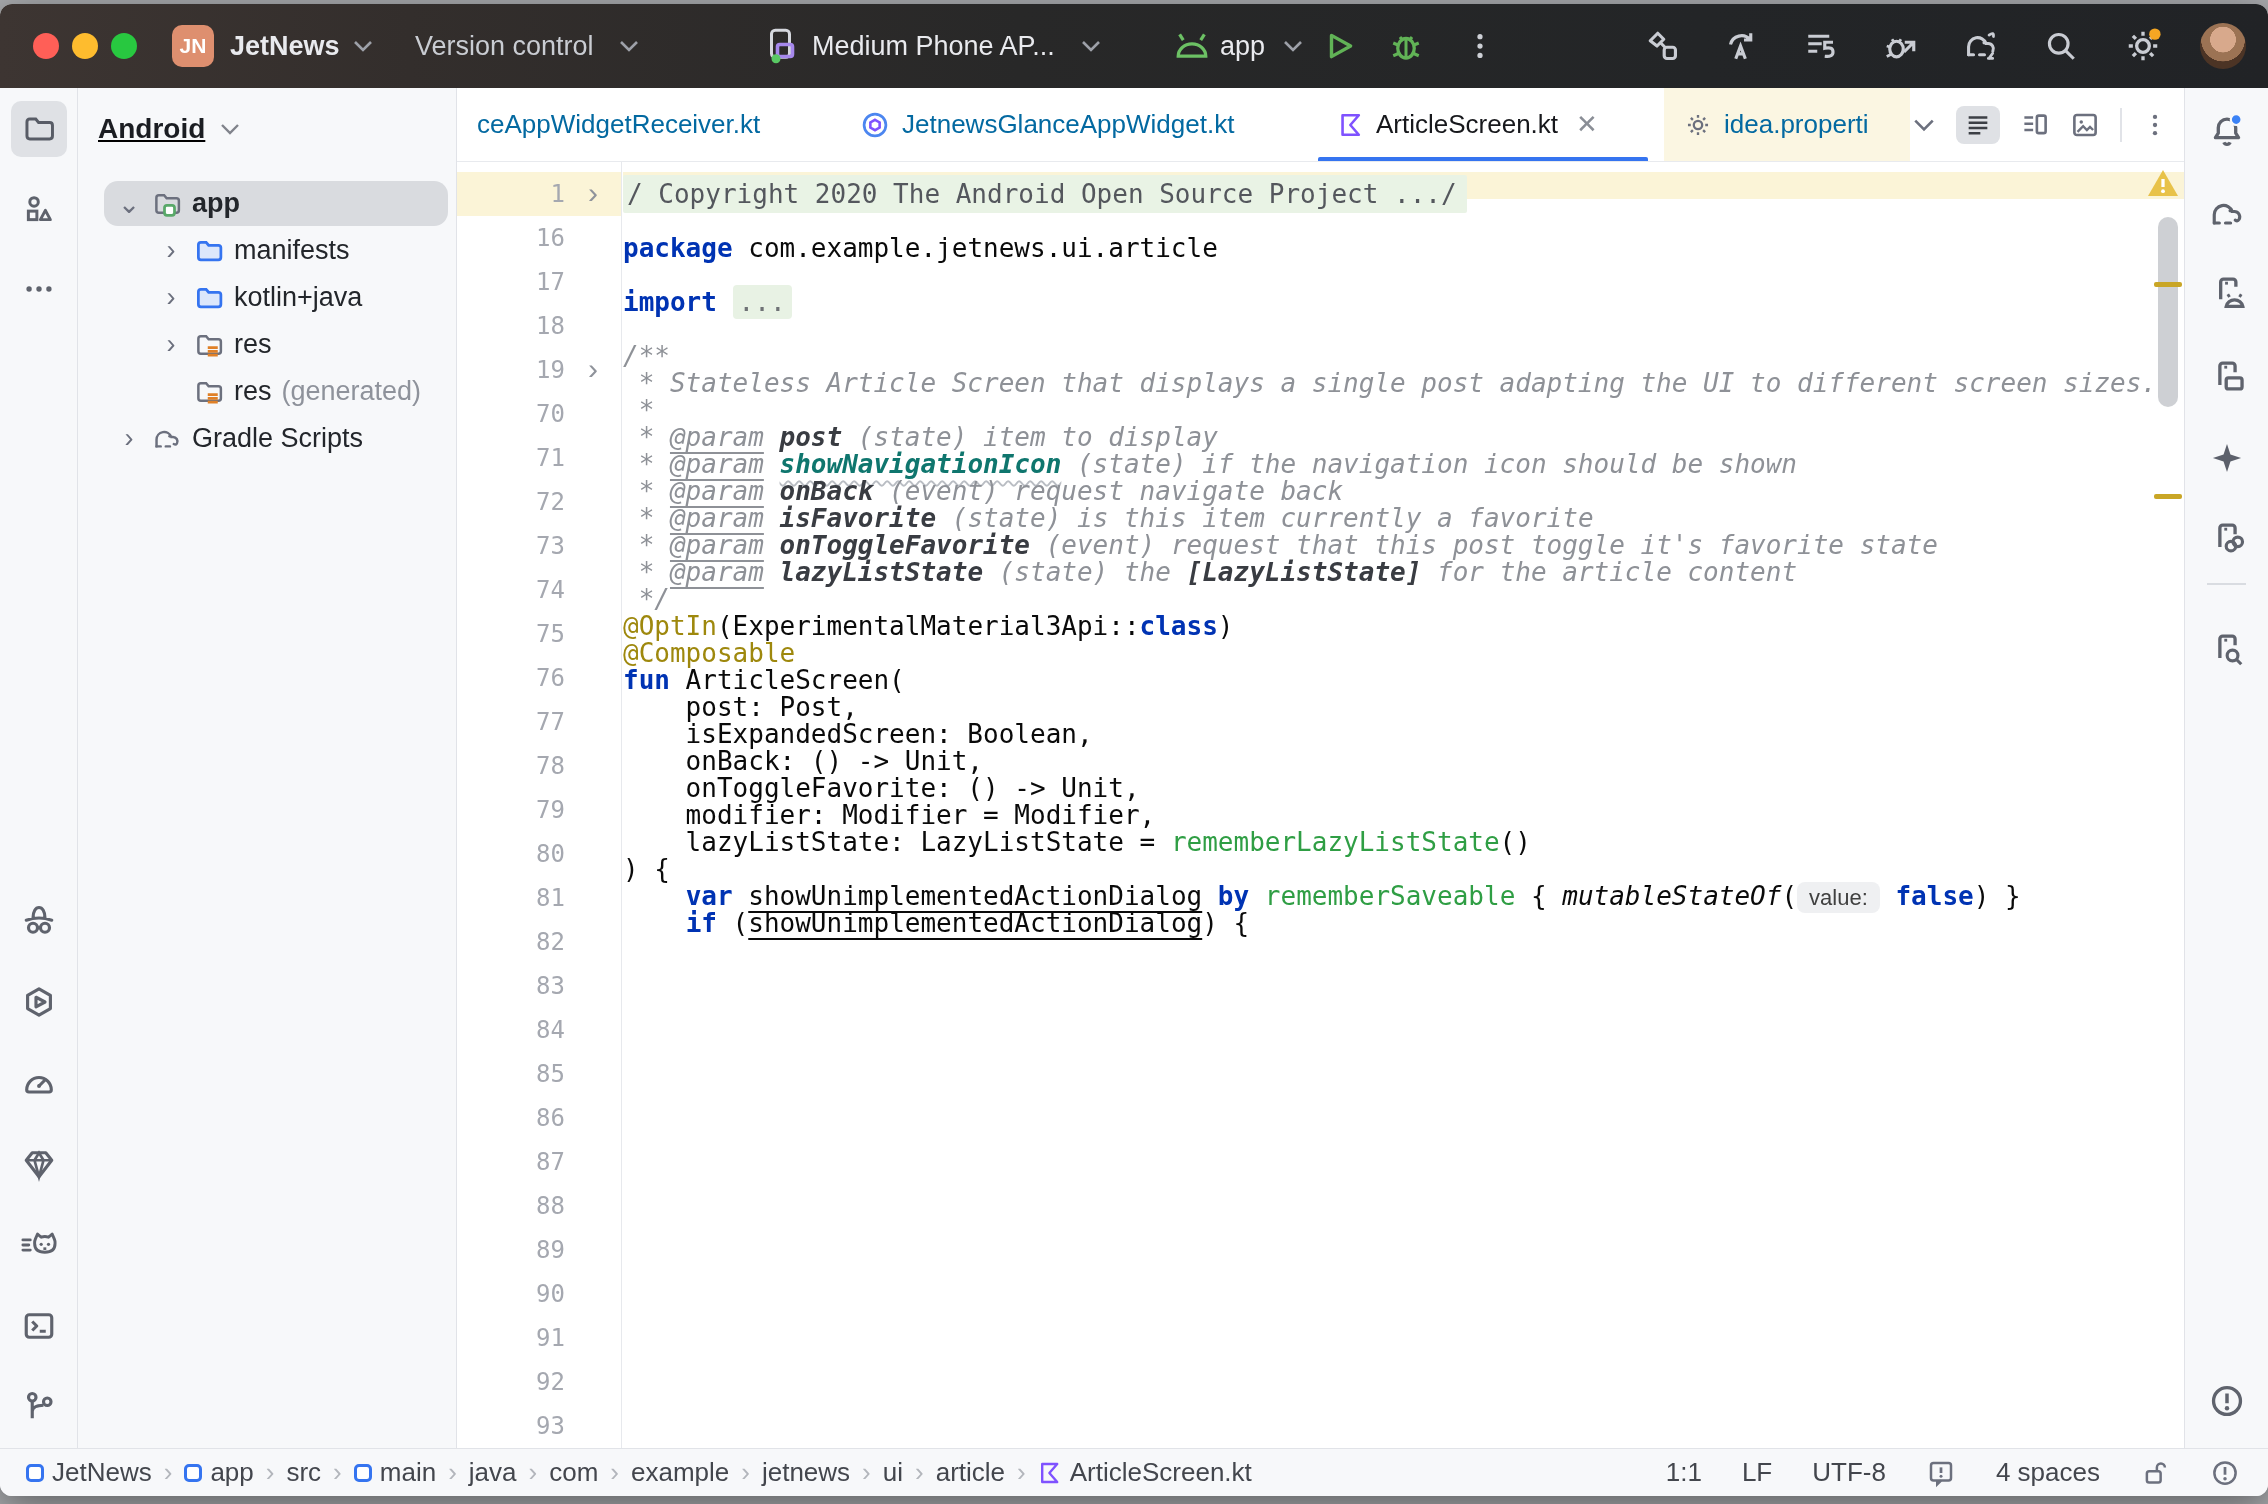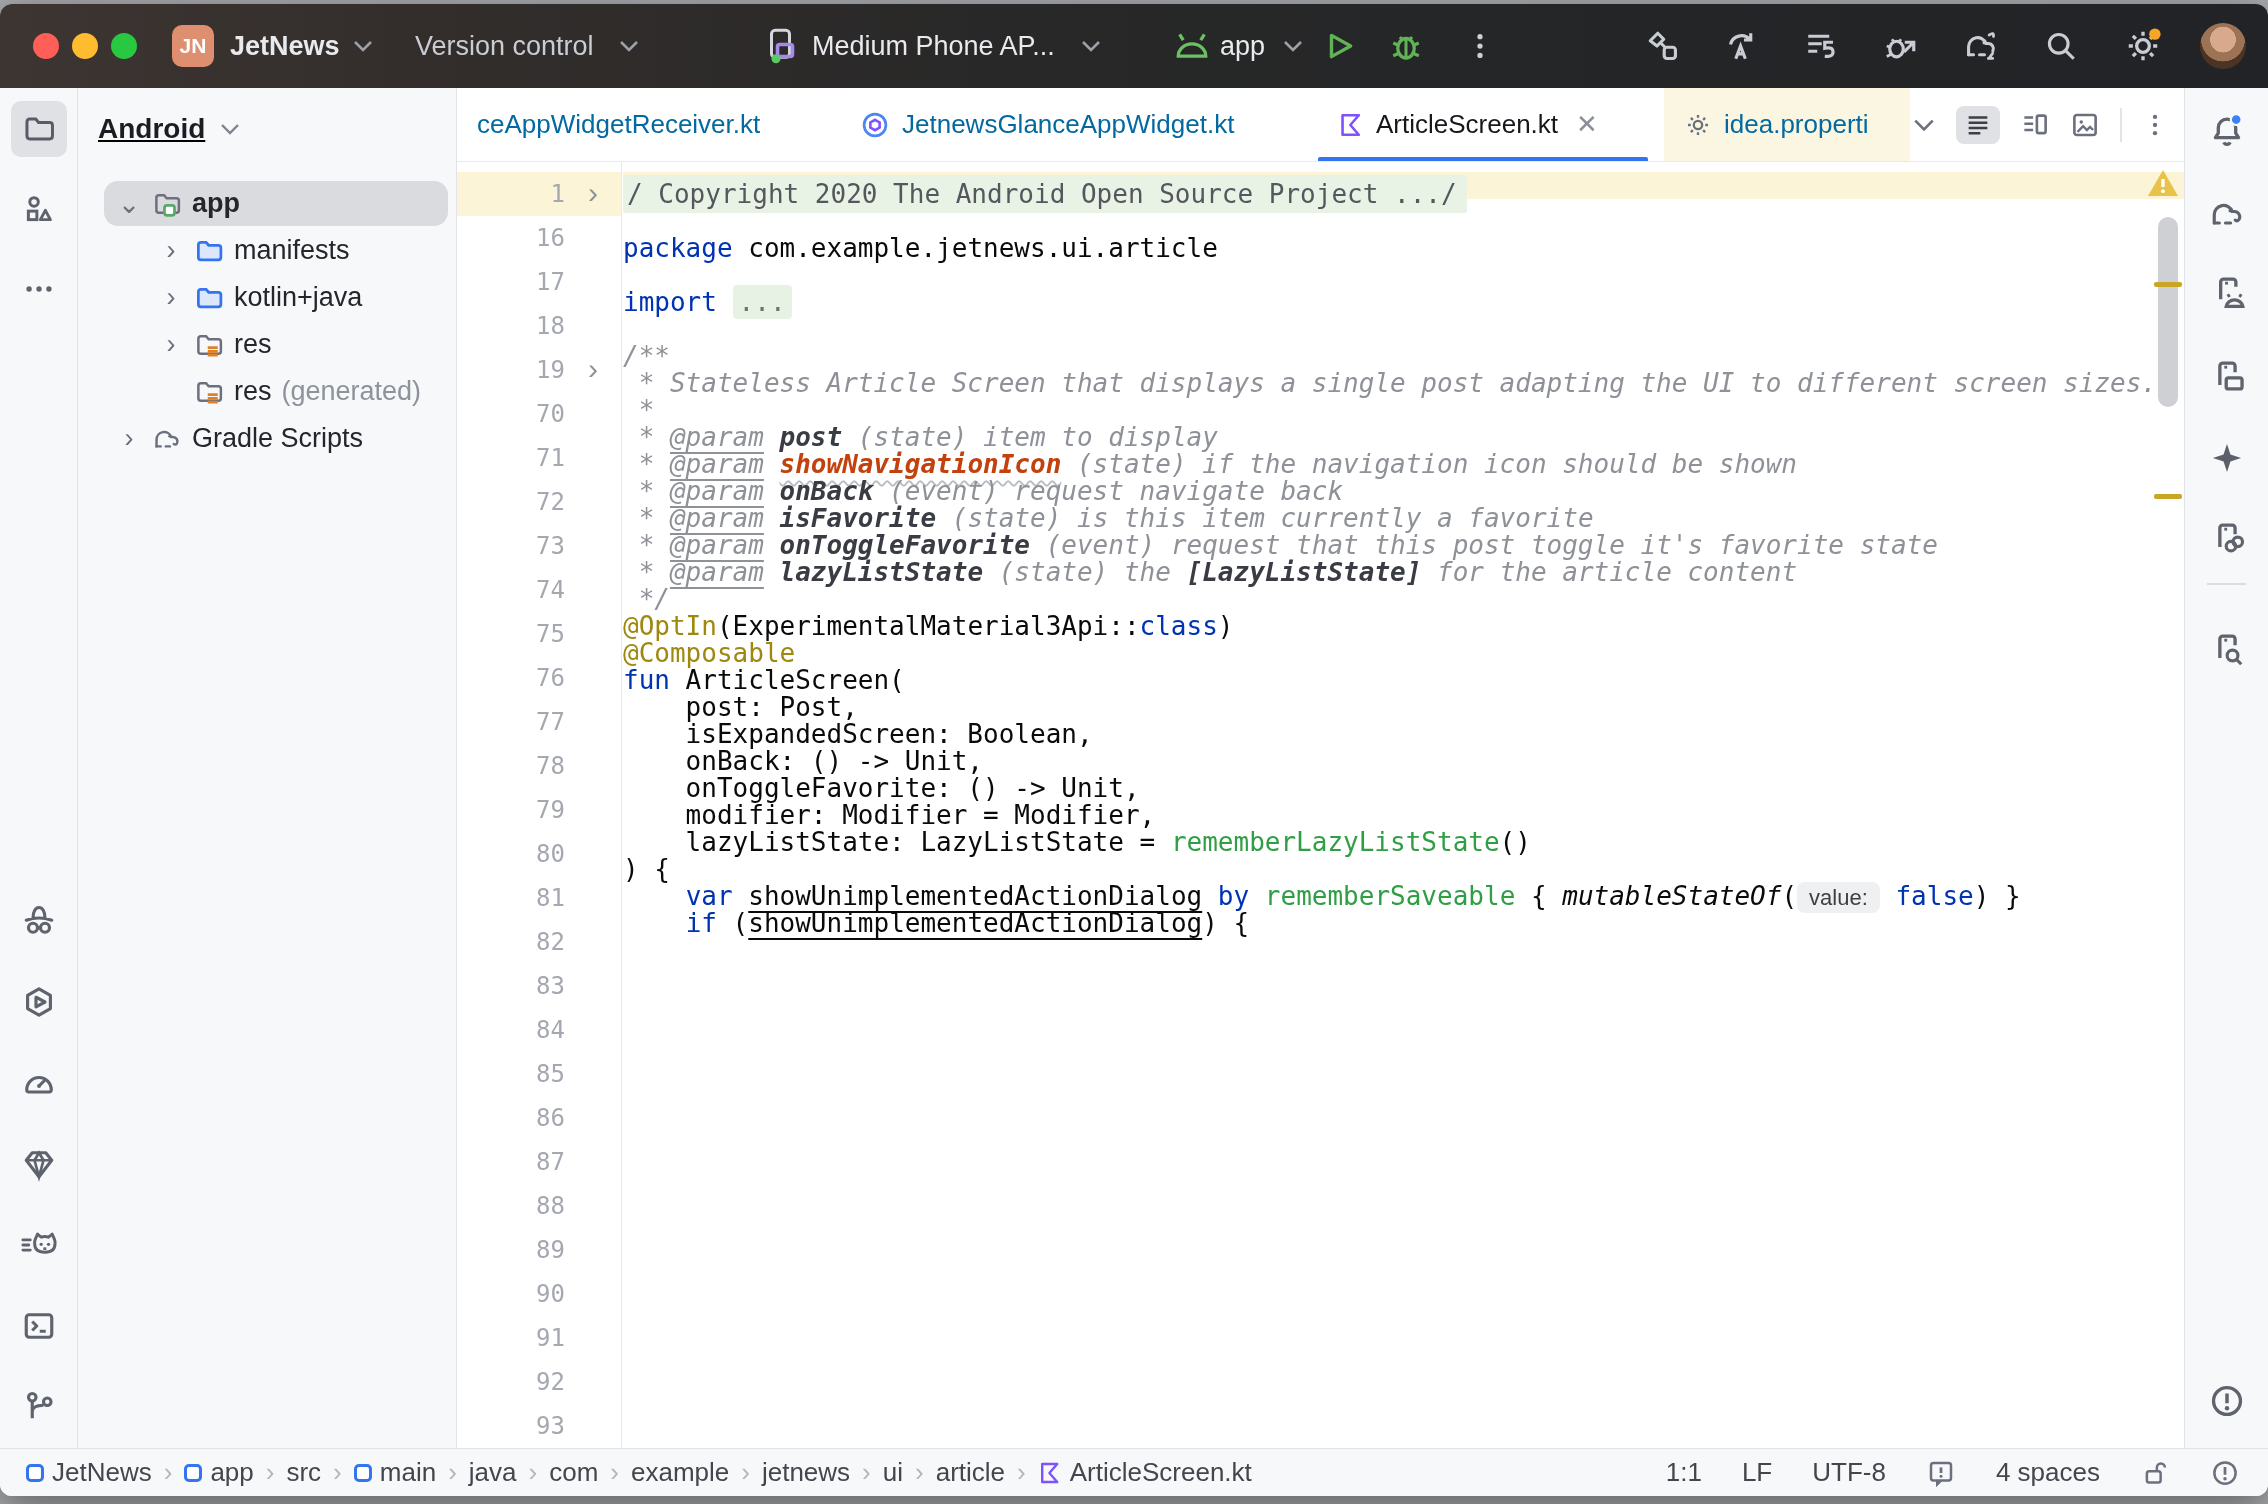--- a/index.html
+++ b/index.html
@@ -53,27 +53,27 @@
   
   #edbody { position:absolute; left:0; right:0; top:74px; bottom:0; overflow:hidden; }
   #gutter { position:absolute; left:0; top:0; bottom:0; width:165px; border-right:1px solid #E7E9ED; background:#FFF; padding-top:10px; }
   .gl { height:44px; display:flex; }
   .gnum { width:108px; text-align:right; font:24px "DejaVu Sans Mono", monospace; color:#A5A8B0; line-height:44px; }
   .gfold { width:56px; text-align:center; color:#8F939B; font-size:30px; line-height:42px; }
   .gwarn { background:#FBF4D7; }
   #code { position:absolute; left:166px; right:0; top:0; bottom:0; padding-top:10px; }
   .cl { height:27px; line-height:44px; white-space:pre; font-family:"DejaVu Sans Mono", monospace; font-size:26px; color:#0A0A0A; }
   .lwarn { background:#FBF4D7; }
-  .s-kw { color:#0033B3; font-weight:normal; }
+  .s-kw { color:#0033B3; font-weight:bold; }
   .s-pl { color:#0A0A0A; }
   .s-cm { color:#8E9197; font-style:italic; }
   .s-cmfold { color:#54575D; background:#E9F3E5; padding:4px 10px 4px 4px; border-radius:2px; }
   .s-tag { color:#8E9197; font-style:italic; text-decoration:underline; text-underline-offset:6px; }
   .s-pn { color:#393C42; font-weight:bold; font-style:italic; }
-  .s-pnsq { color:#c2410c; font-weight:bold; font-style:italic; text-decoration:underline wavy 2px #B9BDC3; text-underline-offset:7px; }
+  .s-pnsq { color:#0f766e; font-weight:bold; font-style:italic; text-decoration:underline wavy 2px #B9BDC3; text-underline-offset:7px; }
   .s-ann { color:#9E880D; }
   .s-fn { color:#2F9E44; }
   .s-un { color:#0A0A0A; text-decoration:underline; text-underline-offset:6px; }
   .s-it { color:#0A0A0A; font-style:italic; }
   .s-hint { background:#EFF0F2; color:#404040; border-radius:8px; padding:3px 12px; font-size:22px;
             font-family:"Liberation Sans", sans-serif; }
   .s-foldchip { background:#E8F2E4; border-radius:4px; padding:2px 6px; color:#6F7276; }
 
   #scrollbar { position:absolute; right:6px; top:55px; width:20px; height:190px; background:#C6C8CC; border-radius:10px; opacity:.85; }
   .scrollmark { position:absolute; right:2px; width:28px; height:5px; background:#C9A626; border-radius:2px; }

